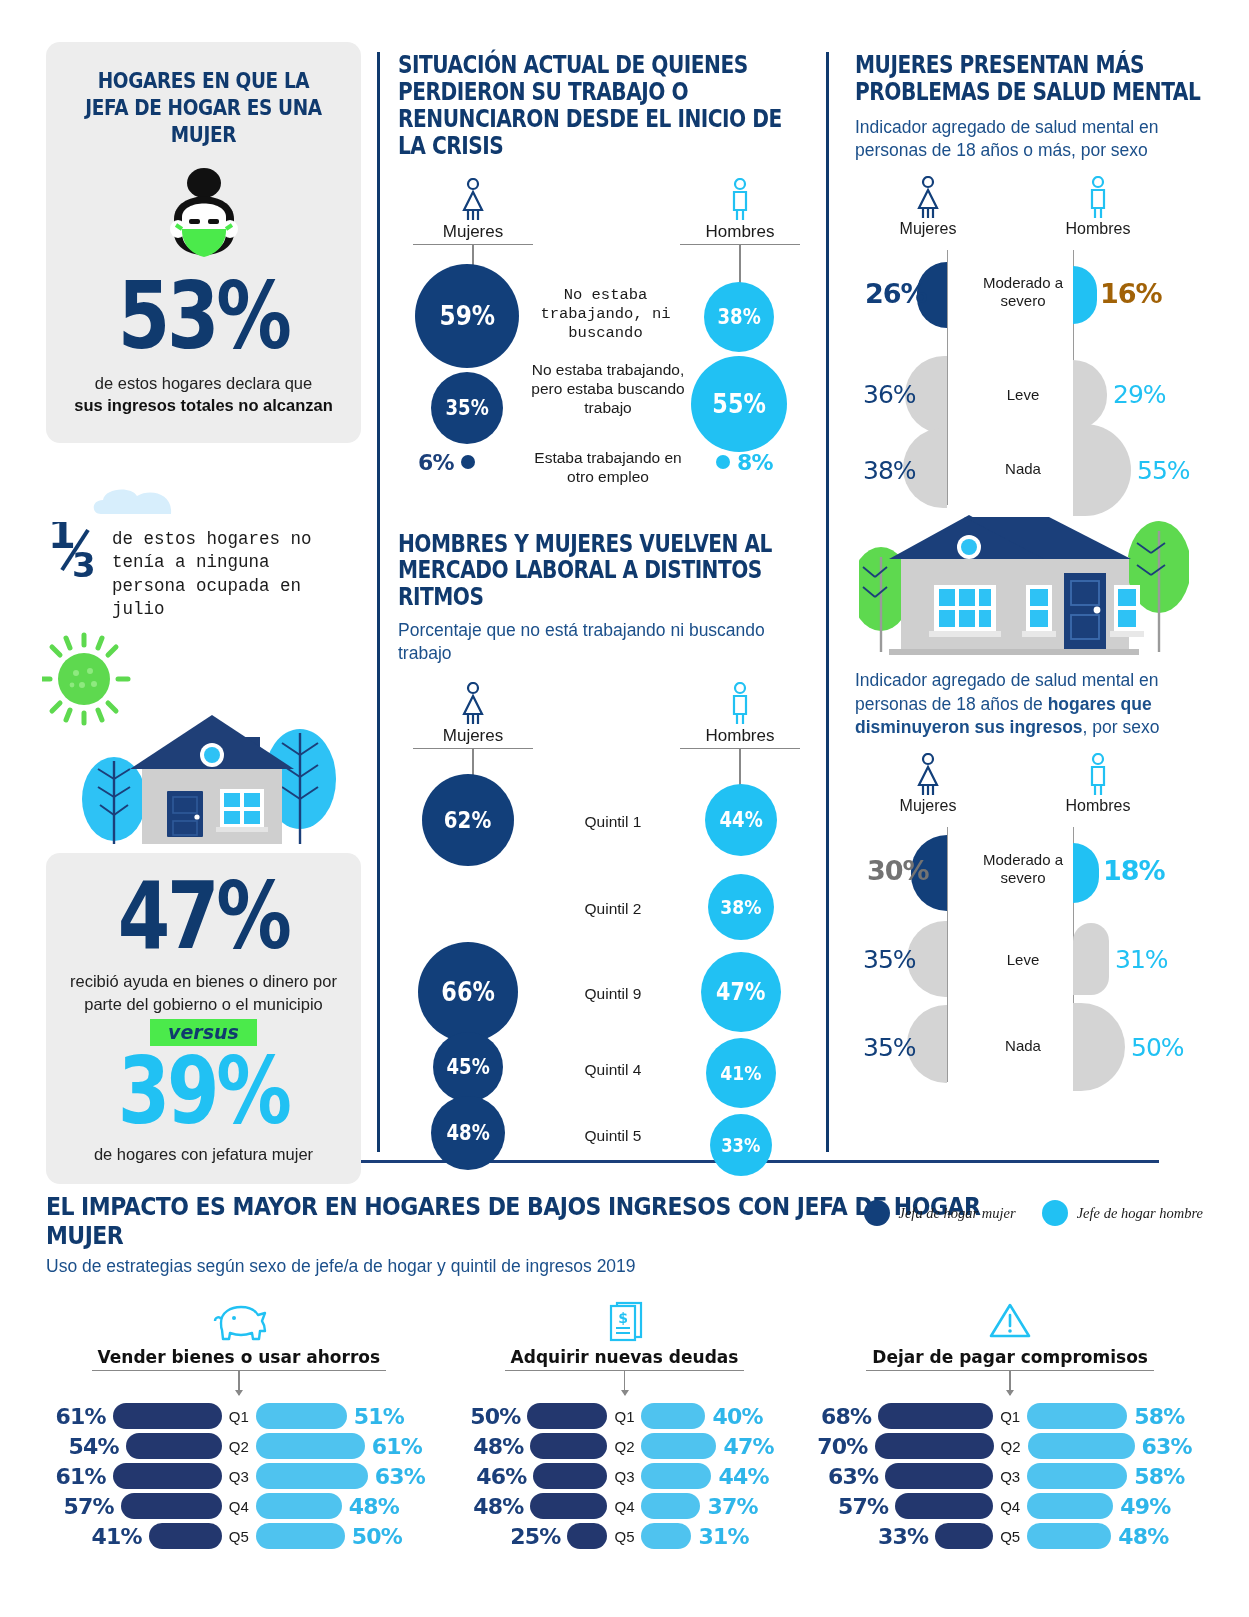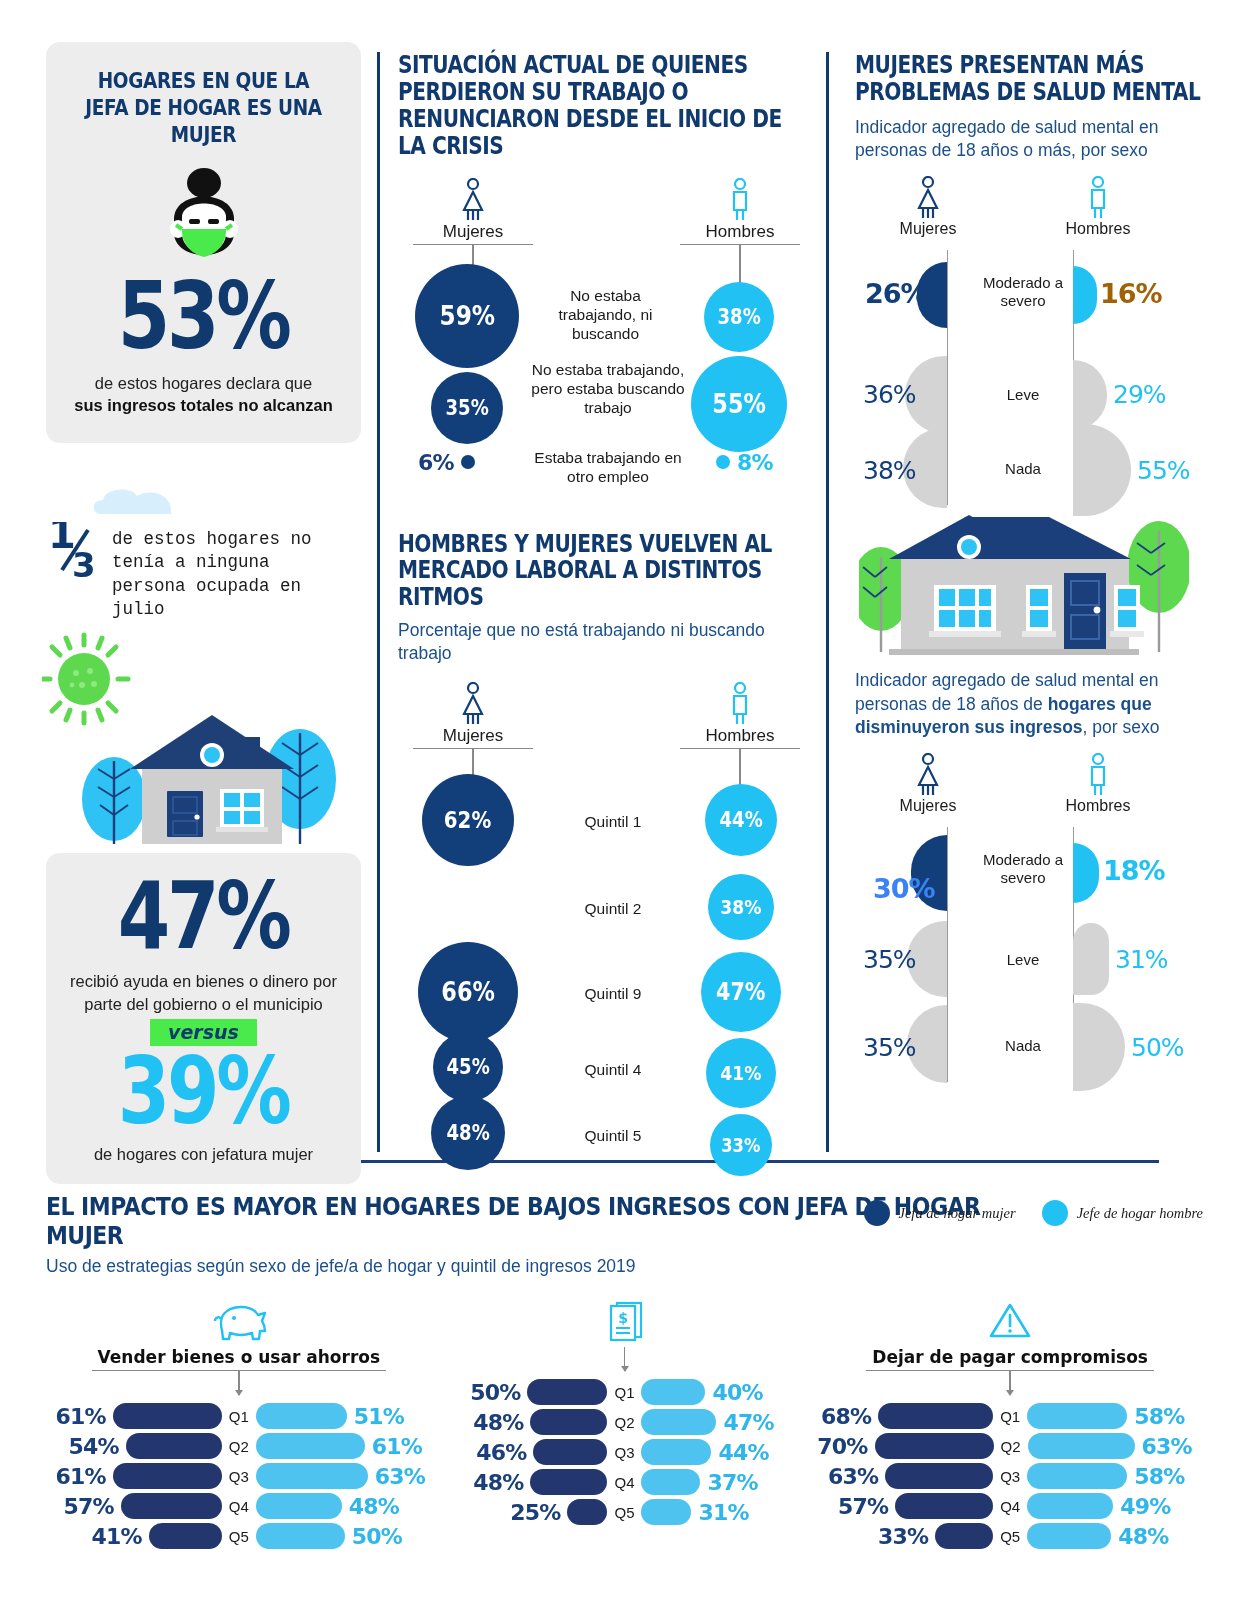--- a/index.html
+++ b/index.html
@@ -294,21 +294,21 @@
         <span class="pct-label">59%</span>
         </div>
       <div class="pct-circle" style="position:absolute;left:33px;top:108px;width:72px;height:72px;background:#123f7a;font-size:21px;">
         <span class="pct-label">35%</span>
         </div>
       <div style="position:absolute;left:20px;top:186px;display:flex;align-items:center;gap:7px;">
         <span class="bar-val l" style="font-size:22px;">6%</span>
         <span style="width:14px;height:14px;border-radius:50%;background:#123f7a;display:inline-block;"></span>
       </div>
 
-      <div class="mid-txt" style="position:absolute;left:140px;top:22px;width:135px;">No estaba trabajando, ni buscando</div>
+      <div class="mid-txt" style="position:absolute;left:140px;top:22px;width:135px;font-family:Liberation Mono, monospace;">No estaba trabajando, ni buscando</div>
       <div class="mid-txt" style="position:absolute;left:125px;top:96px;width:170px;">No estaba trabajando, pero estaba buscando trabajo</div>
       <div class="mid-txt" style="position:absolute;left:130px;top:184px;width:160px;">Estaba trabajando en otro empleo</div>
 
       <div class="pct-circle" style="position:absolute;left:306px;top:18px;width:70px;height:70px;background:#21c1f3;font-size:21px;">
         <span class="pct-label">38%</span>
         </div>
       <div class="pct-circle" style="position:absolute;left:293px;top:92px;width:96px;height:96px;background:#21c1f3;font-size:26px;">
         <span class="pct-label">55%</span>
         </div>
       <div style="position:absolute;left:318px;top:186px;display:flex;align-items:center;gap:7px;">
@@ -507,21 +507,21 @@
       </div>
     </div>
 
     
     <div class="mh-grid" style="height:255px;">
       <div class="mh-sep" style="left:92px;"></div>
       <div class="mh-sep" style="left:218px;"></div>
 
       <div style="position:absolute;top:6px;left:0;width:100%;height:78px;">
         <div style="position:absolute;left:92px;top:2px;width:36px;height:76px;background:#123f7a;border-radius:76px 0 0 76px;transform:translateX(-36px);"></div>
-        <div class="mh-val" style="position:absolute;left:18px;top:22px;color:#3b82f6;margin-top:18px;">30%</div>
+        <div class="mh-val" style="position:absolute;left:12px;top:22px;color:#737373;">30%</div>
         <div class="mh-cat" style="position:absolute;left:118px;top:18px;width:100px;">Moderado a severo</div>
         <div style="position:absolute;left:218px;top:10px;width:26px;height:60px;background:#21c1f3;border-radius:0 60px 60px 0;"></div>
         <div class="mh-val" style="position:absolute;left:248px;top:22px;color:#21c1f3;">18%</div>
       </div>
 
       <div style="position:absolute;top:92px;left:0;width:100%;height:78px;">
         <div style="position:absolute;left:92px;top:2px;width:40px;height:76px;background:#d4d4d4;border-radius:76px 0 0 76px;transform:translateX(-40px);"></div>
         <div class="mh-val small" style="position:absolute;left:8px;top:26px;color:#123f7a;">35%</div>
         <div class="mh-cat" style="position:absolute;left:118px;top:32px;width:100px;">Leve</div>
         <div style="position:absolute;left:218px;top:4px;width:36px;height:72px;background:#d4d4d4;border-radius:72px 72px 72px 0;"></div>
@@ -622,20 +622,21 @@
       </div>
 
       <div class="group">
         <svg width="46" height="44">
           <rect x="16" y="4" width="24" height="34" fill="none" stroke="#21c1f3" stroke-width="2.2"></rect>
           <rect x="10" y="7" width="24" height="34" fill="#fff" stroke="#21c1f3" stroke-width="2.2"></rect>
           <text x="22" y="24" text-anchor="middle" font-family="DejaVu Sans" font-weight="bold" font-size="14" fill="#21c1f3">$</text>
           <line x1="15" y1="29" x2="29" y2="29" stroke="#21c1f3" stroke-width="2"></line>
           <line x1="15" y1="34" x2="29" y2="34" stroke="#21c1f3" stroke-width="2"></line>
         </svg>
+        <div><span class="group-name">Adquirir nuevas deudas</span></div>
         <div class="arrow-down" style="height:24px;width:1.4px;background:#888;margin:0 auto 8px;position:relative;"></div>
 
         <div class="bar-row">
           <div class="bar-left">
               <span class="bar-val l">50%</span>
               <span class="bar bar l" style="width:80px;"></span>
             </div>
           <div class="q-label">Q1</div>
           <div class="bar-right">
               <span class="bar bar r" style="width:64px;"></span>

